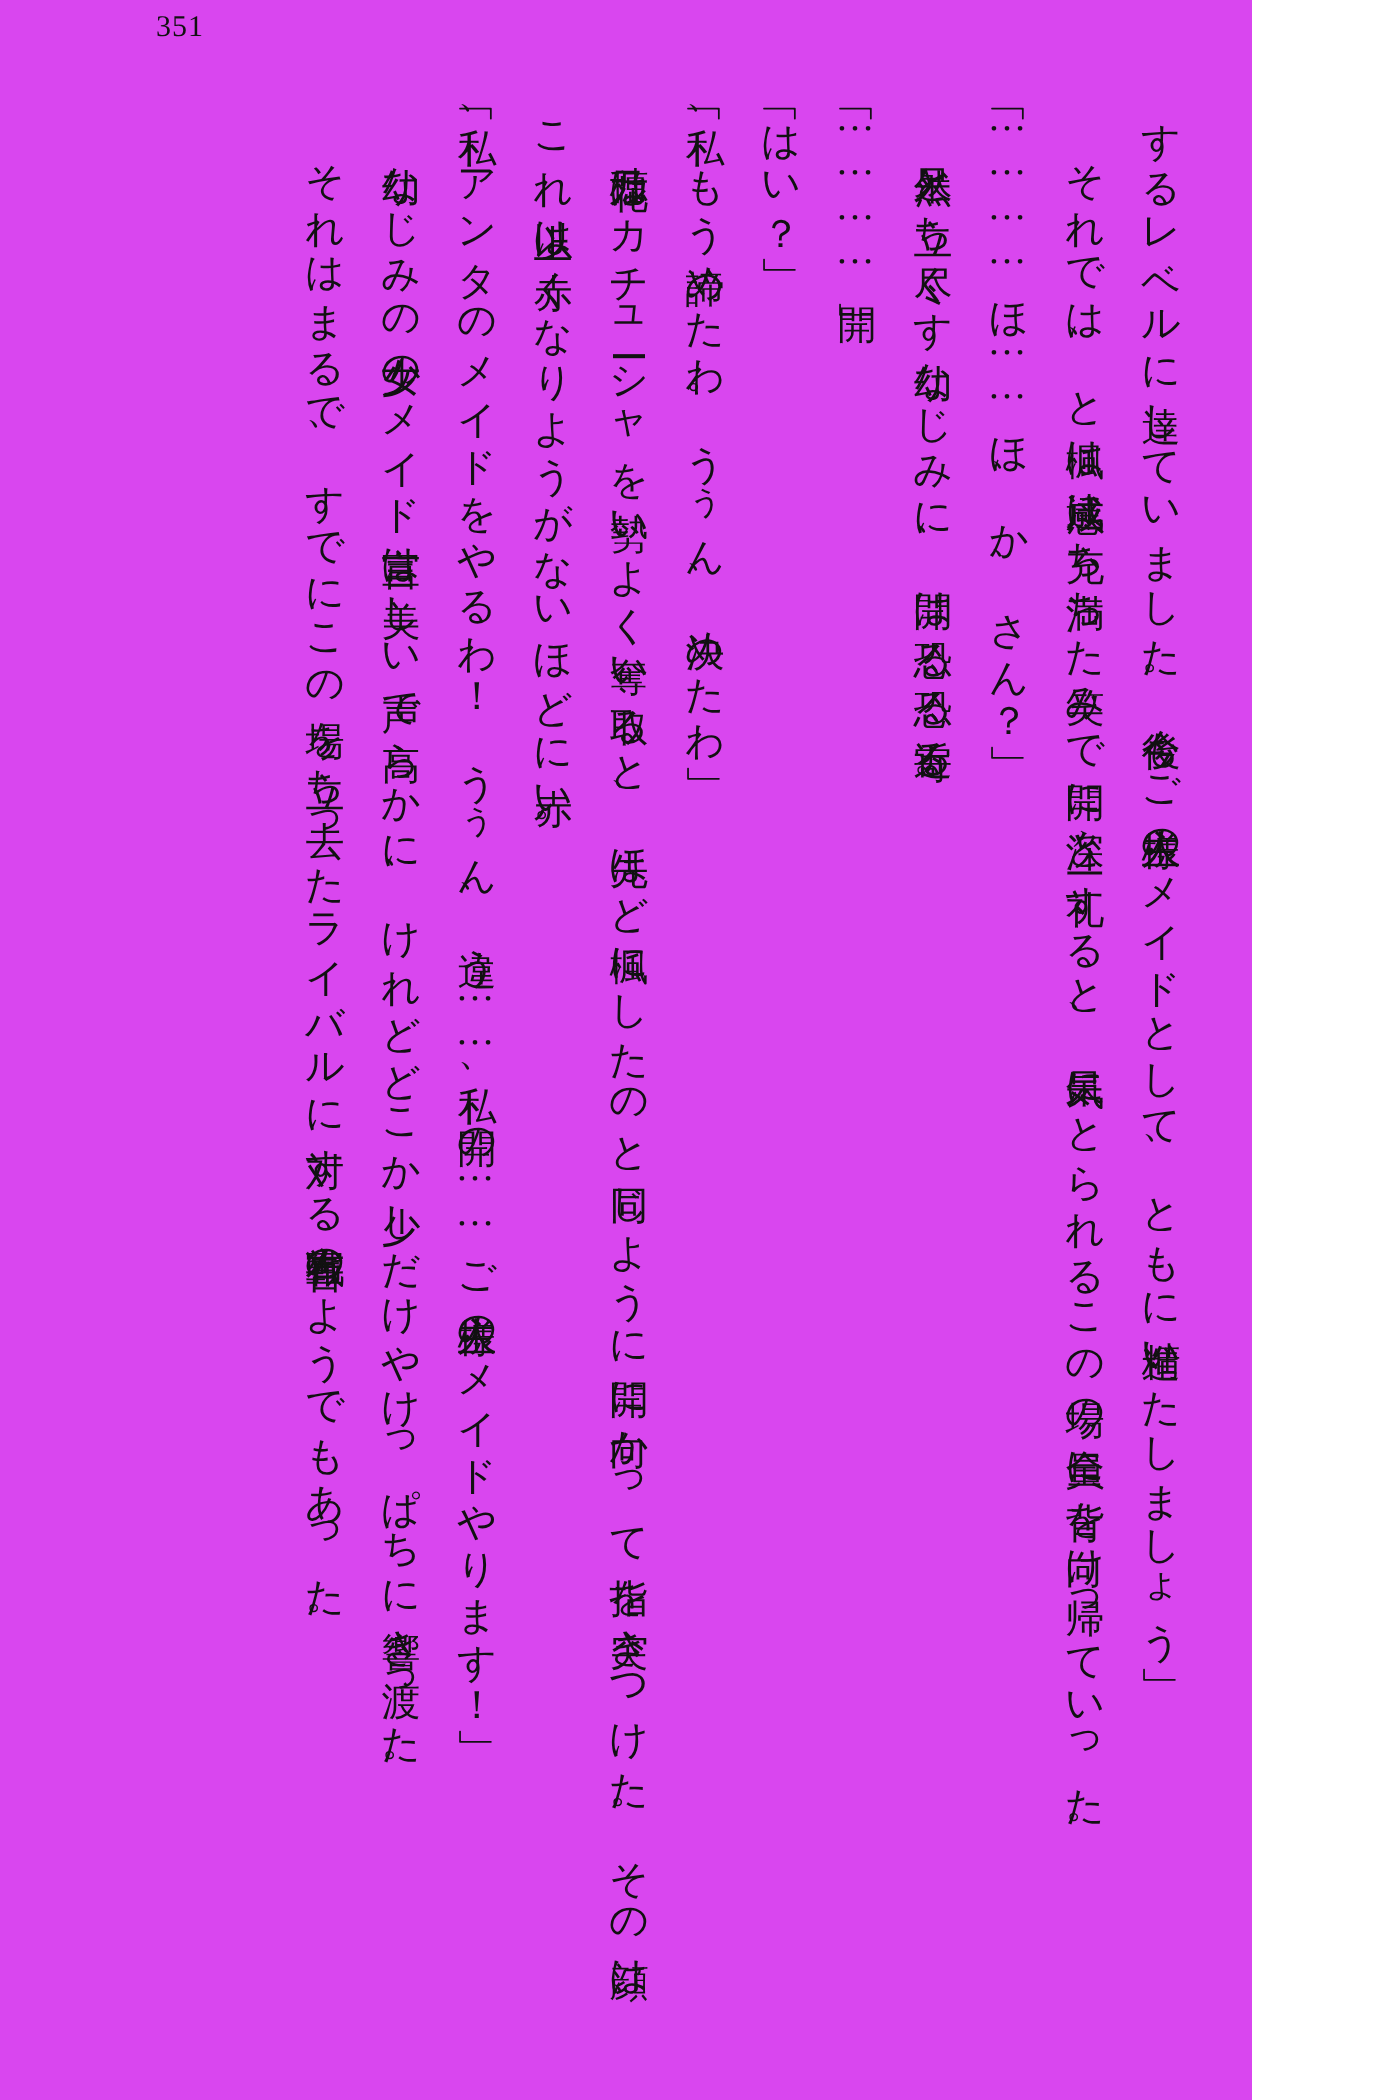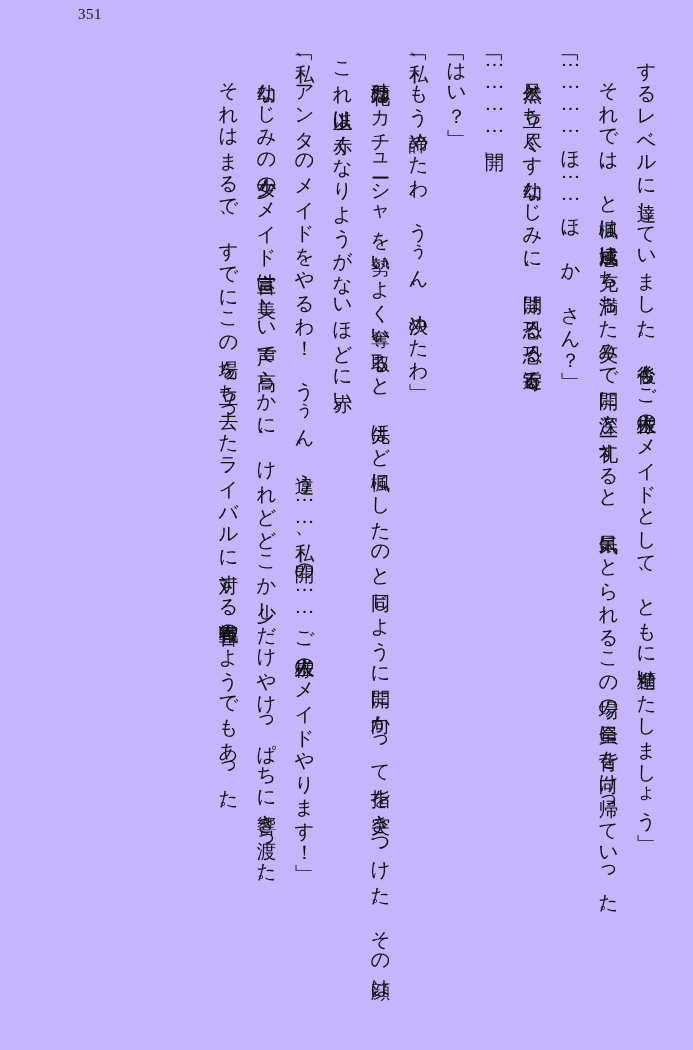--- a/index.html
+++ b/index.html
@@ -9,23 +9,23 @@
   }
   body {
     width: 693px;
     height: 1050px;
     overflow: hidden;
     font-family: "Liberation Serif", "DejaVu Serif", serif;
     color: #111111;
   }
   .page {
     position: relative;
-    width: 693px;
+    width: 626px;
     height: 1050px;
-    background: #c4b5fd;
+    background: #d946ef;
     box-sizing: border-box;
   }
   .page-number {
     position: absolute;
     top: 6px;
     left: 78px;
     font-size: 15px;
     font-family: "Liberation Serif", "DejaVu Serif", serif;
     letter-spacing: 0.5px;
     color: #111111;

